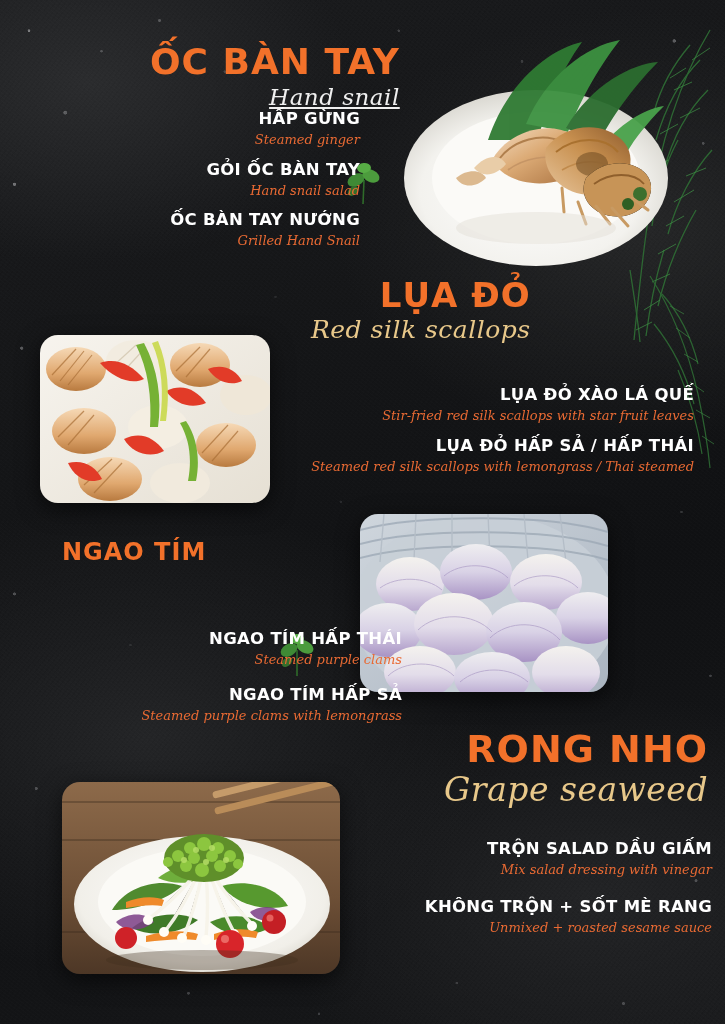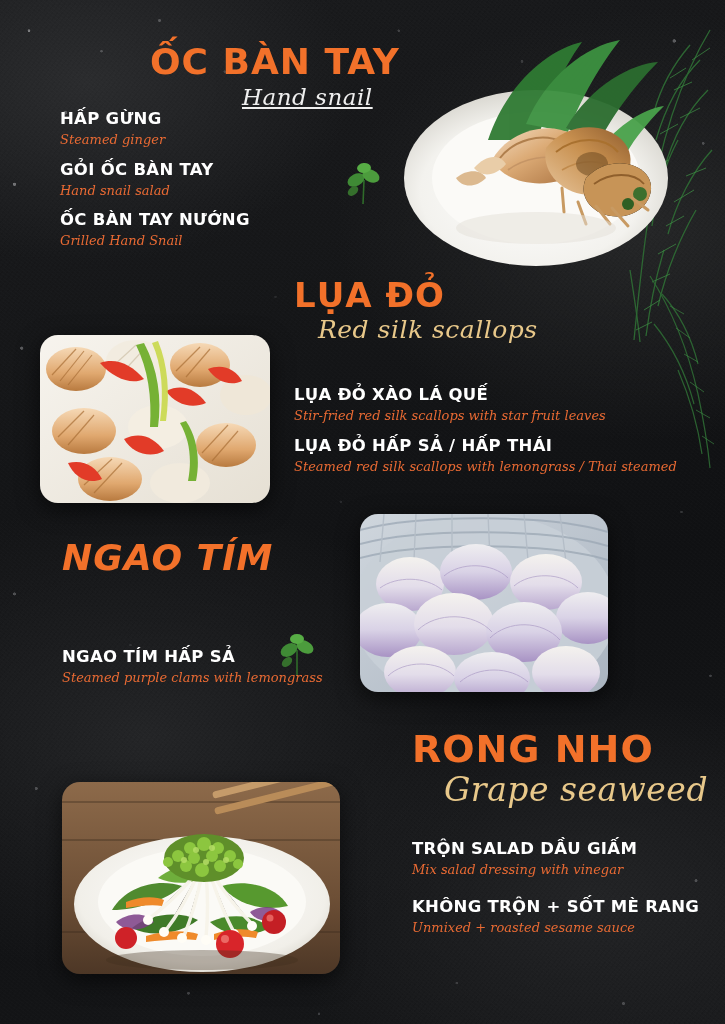--- a/index.html
+++ b/index.html
@@ -21,20 +21,21 @@
     inset: 0;
     width: 725px;
     height: 1024px;
     background:
       radial-gradient(ellipse 380px 260px at 12% 8%, #2b2c2e 0%, rgba(30,30,32,0) 70%),
       radial-gradient(ellipse 420px 300px at 88% 22%, #262728 0%, rgba(26,26,28,0) 72%),
       radial-gradient(ellipse 500px 340px at 20% 72%, #242527 0%, rgba(22,22,24,0) 70%),
       radial-gradient(ellipse 460px 300px at 82% 88%, #232426 0%, rgba(20,20,22,0) 70%),
       linear-gradient(160deg, #1b1c1e 0%, #141517 38%, #101113 62%, #17181a 100%);
     overflow: hidden;
+    text-align: right;
   }
   .speckles {
     position: absolute;
     inset: 0;
     pointer-events: none;
     opacity: .55;
     background-image:
       radial-gradient(circle at 4% 3%, rgba(225,225,228,.85) 0 1.1px, transparent 1.6px),
       radial-gradient(circle at 9% 11%, rgba(210,212,215,.6) 0 1.6px, transparent 2.2px),
       radial-gradient(circle at 2% 18%, rgba(235,235,238,.75) 0 1.3px, transparent 1.9px),
@@ -331,21 +332,21 @@
         <path d="M146 86 C158 104, 160 126, 156 146 L148 146 C152 124, 150 106, 140 88 Z"></path>
       </g>
       <g fill="#c9d84a" opacity="0.9">
         <path d="M118 6 C128 30, 130 58, 126 86 L120 86 C124 58, 122 30, 112 8 Z"></path>
       </g>
     </svg>
   </div>
 
   <div class="section" style="left:294px; top:278px;">
     <div class="sec-title" style="font-size:34px;">LỤA ĐỎ</div>
-    <div class="sec-sub" style="font-size:25px; margin-top:5px; margin-left:24px;">Red silk scallops</div>
+    <div class="sec-sub" style="font-size:25px; margin-top:5px; margin-left:17px;">Red silk scallops</div>
   </div>
 
   <div class="section" style="left:294px; top:368px; width:400px;">
     <div class="dish" style="margin-top:18px;">
       <div class="dish-vn">LỤA ĐỎ XÀO LÁ QUẾ</div>
       <div class="dish-en">Stir-fried red silk scallops with star fruit leaves</div>
     </div>
     <div class="dish">
       <div class="dish-vn">LỤA ĐỎ HẤP SẢ / HẤP THÁI</div>
       <div class="dish-en">Steamed red silk scallops with lemongrass / Thai steamed</div>
@@ -407,24 +408,28 @@
         <path d="M154 72 C170 58, 202 58, 218 74"></path>
         <path d="M58 116 C76 98, 114 98, 132 118"></path>
         <path d="M130 124 C148 106, 182 106, 200 126"></path>
         <path d="M28 162 C44 146, 78 146, 94 162"></path>
         <path d="M100 168 C118 152, 150 152, 168 168"></path>
       </g>
     </svg>
   </div>
 
   <div class="section" style="left:62px; top:540px;">
-    <div class="sec-title" style="font-size:36px;font-style:italic;">NGAO TÍM</div>
+    <div class="sec-title" style="font-size:24px;">NGAO TÍM</div>
   </div>
 
   <div class="section" style="left:62px; top:630px; width:340px;">
+    <div class="dish">
+      <div class="dish-vn">NGAO TÍM HẤP THÁI</div>
+      <div class="dish-en">Steamed purple clams</div>
+    </div>
     <div class="dish" style="margin-top:18px;">
       <div class="dish-vn">NGAO TÍM HẤP SẢ</div>
       <div class="dish-en">Steamed purple clams with lemongrass</div>
     </div>
   </div>
 
   <div class="photo" style="left:62px; top:782px; width:278px; height:192px;">
     <svg class="photo-inner" viewBox="0 0 278 192" preserveAspectRatio="none">
       <defs>
         <linearGradient id="tableG" x1="0" y1="0" x2="0" y2="1">

